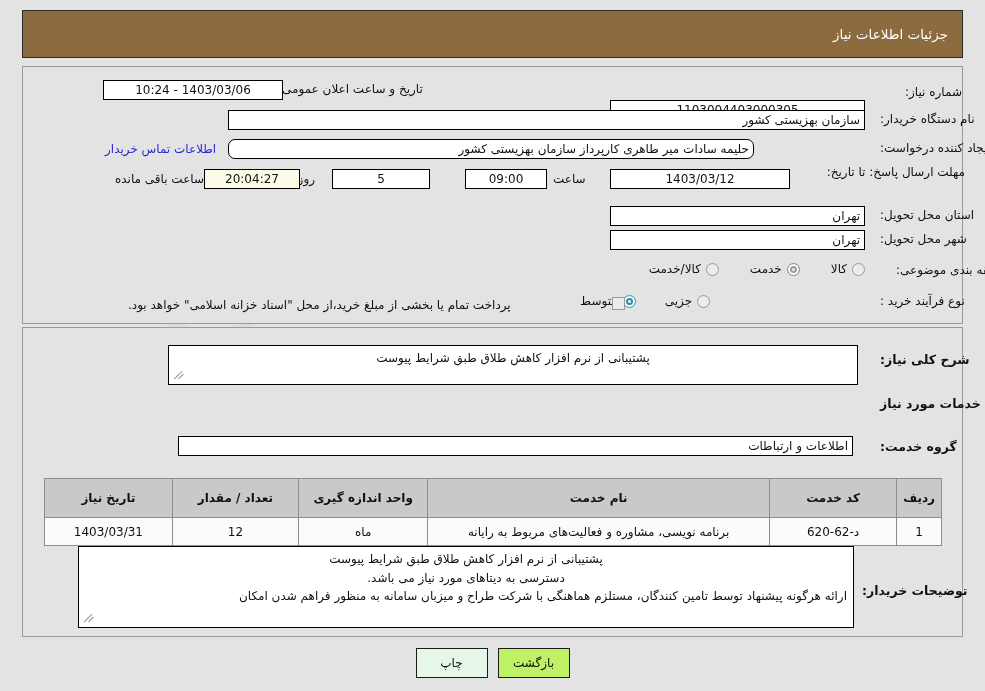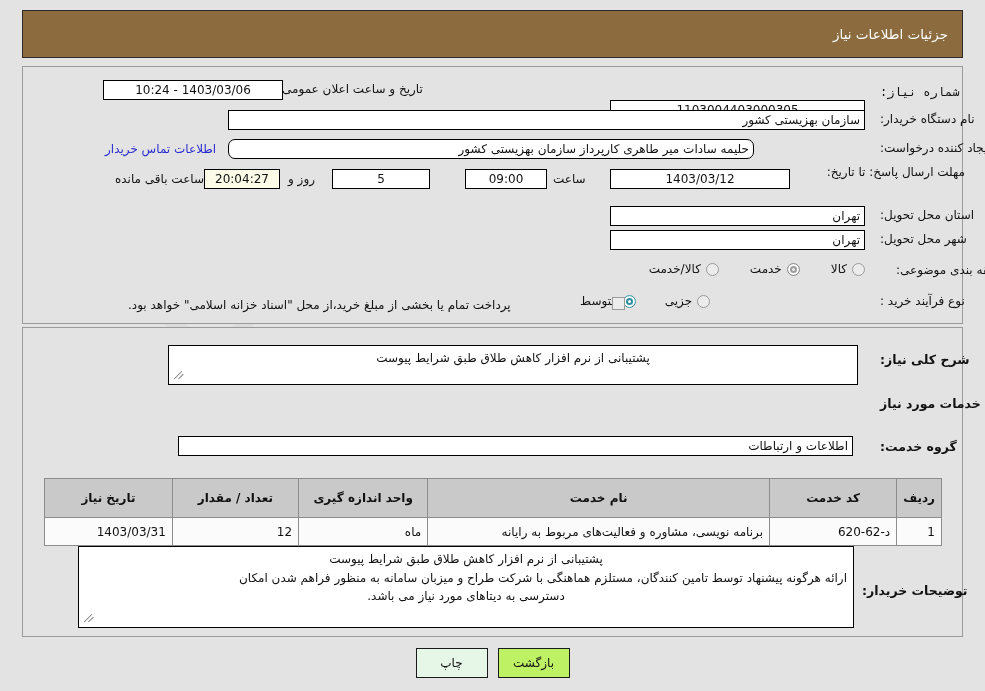--- a/index.html
+++ b/index.html
@@ -173,20 +173,21 @@
     text-align: center;
     white-space: nowrap;
   }
   .tbl td {
     background: #fbfbfb;
     border: 1px solid #8d8d8d;
     font-size: 12px;
     color: #111;
     height: 28px;
     padding: 0 6px;
+    text-align: center;
     white-space: nowrap;
   }
   
   .btnbar {
     position: absolute;
     left: 0; top: 648px;
     width: 985px;
     display: flex;
     justify-content: center;
     gap: 10px;
@@ -224,21 +225,21 @@
       <text x="790" y="150">.net</text>
     </g>
   </svg>
 
   <div class="titlebar">
     <span class="titlebar-text">جزئیات اطلاعات نیاز</span>
   </div>
 
   <div class="panel-top"></div>
 
-  <div class="row" style="left:880px; top:82px; width:82px; height:20px; justify-content:flex-end; z-index:3;font-family:Liberation Mono, monospace;">
+  <div class="row" style="left:880px; top:82px; width:82px; height:20px; justify-content:flex-start; z-index:3;">
     <span class="lbl">شماره نیاز:</span>
   </div>
   <div class="fld center" style="position:absolute; left:610px; top:80px; width:255px; z-index:3;margin-top:20px;">1103004403000305</div>
 
   <div class="row" style="left:278px; top:82px; z-index:3;">
     <span class="lbl">تاریخ و ساعت اعلان عمومی:</span>
   </div>
   <div class="fld center" style="position:absolute; left:103px; top:80px; width:180px; z-index:3;">1403/03/06 - 10:24</div>
 
   <div class="row" style="left:880px; top:112px; z-index:3;">
@@ -253,21 +254,21 @@
   <a class="linkblue" style="position:absolute; left:105px; top:142px; z-index:3; text-decoration:none;">اطلاعات تماس خریدار</a>
 
   <div class="row" style="left:880px; top:163px; width:85px; display:block; z-index:3;">
     <span class="lbl" style="display:block; line-height:1.5;">مهلت ارسال پاسخ: تا تاریخ:</span>
   </div>
   <div class="fld center" style="position:absolute; left:610px; top:169px; width:180px; z-index:3;">1403/03/12</div>
   <span class="lbl" style="position:absolute; left:553px; top:172px; z-index:3;">ساعت</span>
   <div class="fld center" style="position:absolute; left:465px; top:169px; width:82px; z-index:3;">09:00</div>
   <div class="fld center" style="position:absolute; left:332px; top:169px; width:98px; z-index:3;">5</div>
   <span class="lbl" style="position:absolute; left:288px; top:172px; z-index:3;">روز و</span>
-  <div class="fld timer" style="position:absolute; left:204px; top:169px; width:76px; z-index:3;">20:04:27</div>
+  <div class="fld timer" style="position:absolute; left:204px; top:169px; width:96px; z-index:3;">20:04:27</div>
   <span class="lbl" style="position:absolute; left:115px; top:172px; z-index:3;">ساعت باقی مانده</span>
 
   <div class="row" style="left:880px; top:208px; z-index:3;">
     <span class="lbl">استان محل تحویل:</span>
   </div>
   <div class="fld right" style="position:absolute; left:610px; top:206px; width:255px; z-index:3;">تهران</div>
 
   <div class="row" style="left:880px; top:232px; z-index:3;">
     <span class="lbl">شهر محل تحویل:</span>
   </div>
@@ -332,22 +333,22 @@
         <td>ماه</td>
         <td>12</td>
         <td>1403/03/31</td>
       </tr>
     </tbody>
   </table>
 
   <span class="lbl bold" style="position:absolute; left:862px; top:583px; z-index:3;">توضیحات خریدار:</span>
   <div class="ta" style="position:absolute; left:78px; top:546px; width:776px; height:82px; z-index:3;">
     <div style="text-align:center;">پشتیبانی از نرم افزار کاهش طلاق   طبق شرایط پیوست</div>
+    <div style="text-align:center;">دسترسی به دیتاهای مورد نیاز می باشد.</div>
     <div style="text-align:right;">ارائه هرگونه پیشنهاد توسط تامین کنندگان، مستلزم هماهنگی با شرکت طراح و میزبان سامانه به منظور فراهم شدن امکان</div>
-    <div style="text-align:center;">دسترسی به دیتاهای مورد نیاز می باشد.</div>
     <span class="grip">
       <i style="transform:rotate(-45deg) translate(-2px,6px);"></i>
       <i style="transform:rotate(-45deg) translate(1px,9px); width:7px;"></i>
     </span>
   </div>
 
   <div class="btnbar">
     <div class="btn btn-back">بازگشت</div>
     <div class="btn btn-print">چاپ</div>
   </div>

